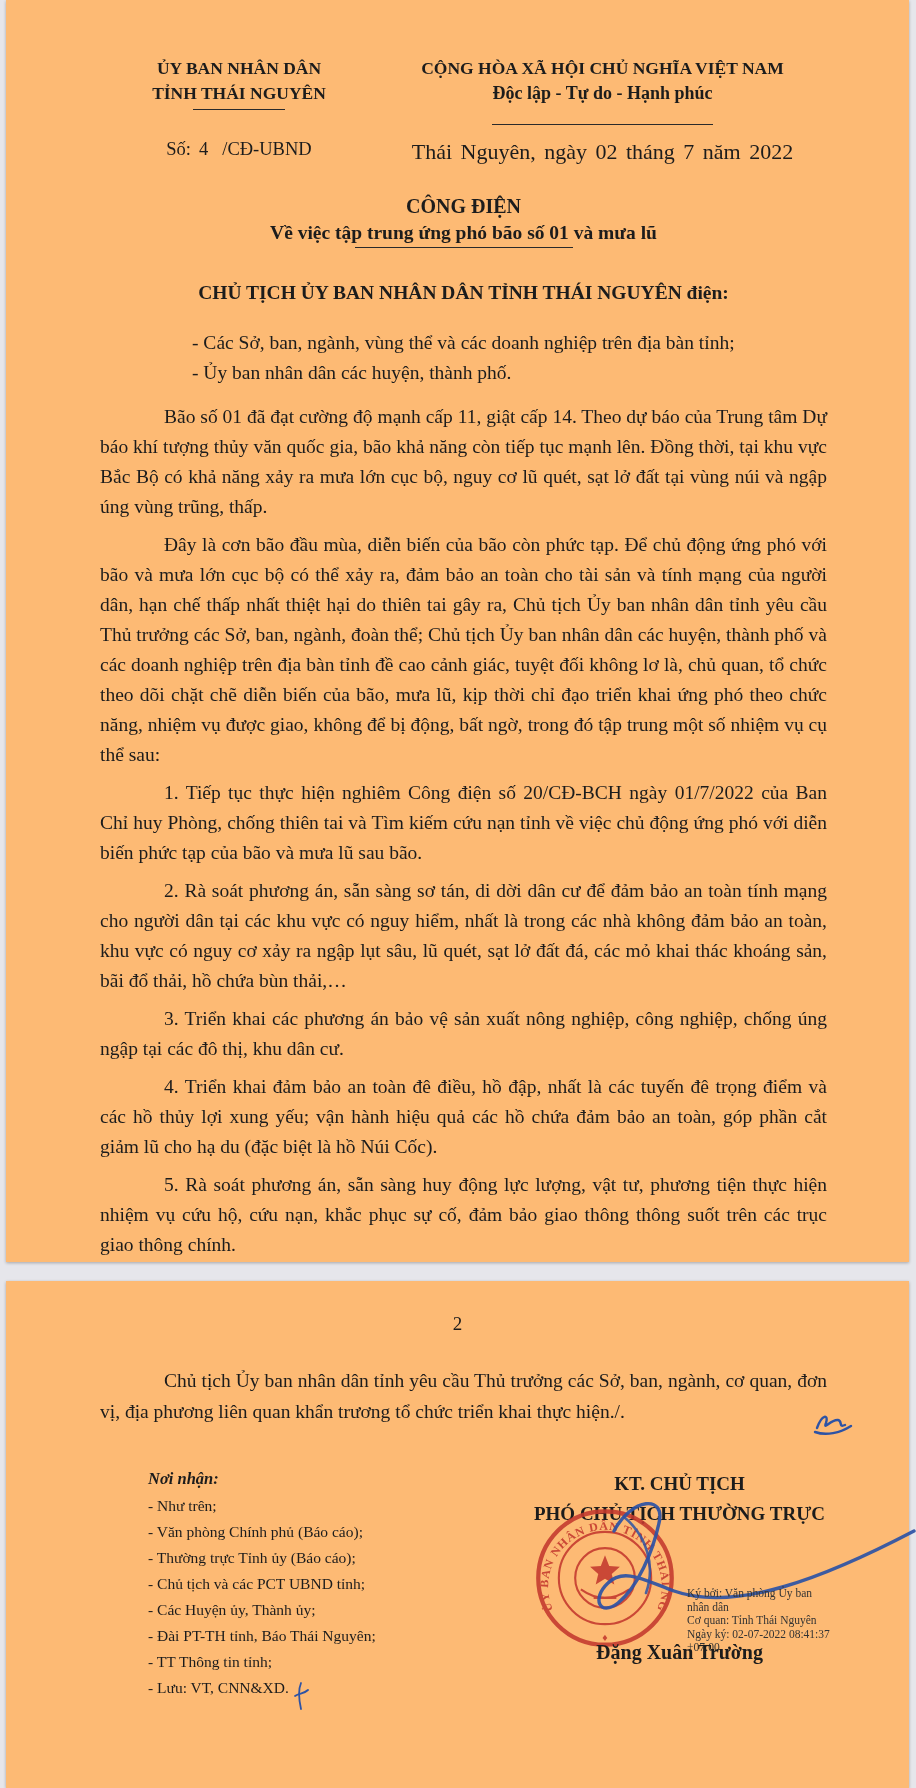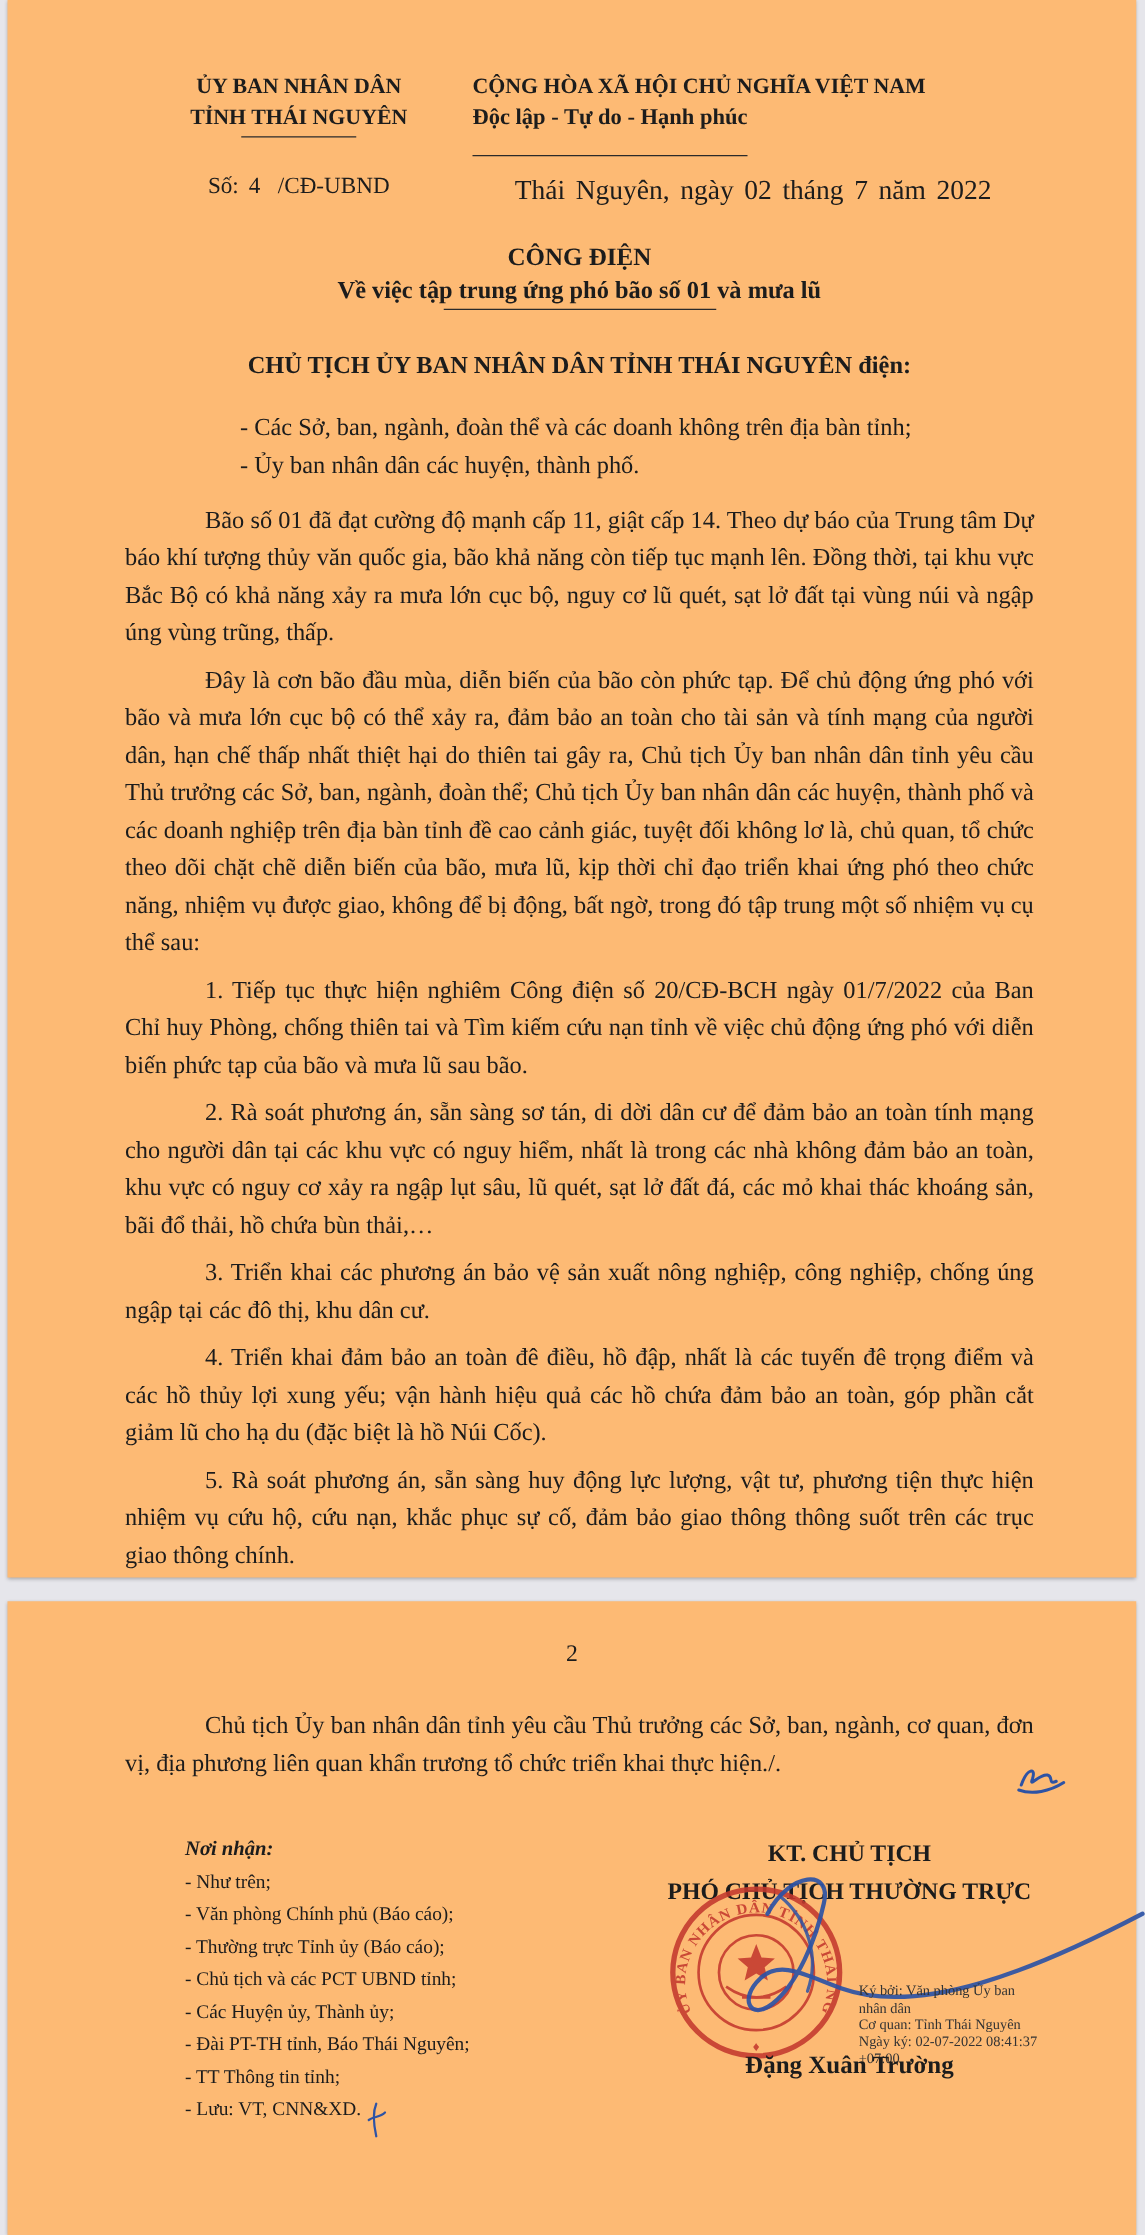--- a/index.html
+++ b/index.html
@@ -18,21 +18,21 @@
     box-shadow:0 1px 3px rgba(0,0,0,.28);
   }
   .page1{height:1262px;}
   .gap{height:19px;}
   .page2{height:507px;}
 
   
   .content{padding:56px 82px 0 94px;}
   .hdr{display:flex;}
   .hdr-left{width:278px;text-align:center;font-weight:bold;font-size:17.5px;line-height:25px;}
-  .hdr-right{flex:1;font-weight:bold;font-size:17.5px;line-height:25px;}
+  .hdr-right{flex:1;text-align:center;font-weight:bold;font-size:17.5px;line-height:25px;}
   .hdr-rule-left{width:92px;border-top:1.6px solid #2a2a2a;margin:3px auto 0;}
   .hdr-right .motto{display:inline-block;border-bottom:1.6px solid #2a2a2a;padding-bottom:18px;font-size:18px;}
   .numrow{display:flex;margin-top:14px;}
   .numrow .num-left{width:278px;text-align:center;font-size:18.5px;}
   .numrow .num-left .n{margin:0 14px 0 8px;}
   .numrow .date{flex:1;text-align:center;font-size:22px;word-spacing:3px;}
 
   .doc-title{margin-top:30px;text-align:center;font-weight:bold;font-size:20px;}
   .doc-subject{margin-top:4px;text-align:center;font-weight:bold;font-size:19.5px;}
   .subject-rule{width:218px;border-top:1.6px solid #2a2a2a;margin:3px auto 0;}
@@ -84,21 +84,21 @@
       <div class="date">Thái Nguyên, ngày 02 tháng 7 năm 2022</div>
     </div>
 
     <div class="doc-title">CÔNG ĐIỆN</div>
     <div class="doc-subject">Về việc tập trung ứng phó bão số 01 và mưa lũ</div>
     <div class="subject-rule"></div>
 
     <div class="addressee">CHỦ TỊCH ỦY BAN NHÂN DÂN TỈNH THÁI NGUYÊN điện:</div>
 
     <div class="recipients">
-      <div>- Các Sở, ban, ngành, đoàn thể và các doanh không trên địa bàn tỉnh;</div>
+      <div>- Các Sở, ban, ngành, vùng thể và các doanh nghiệp trên địa bàn tỉnh;</div>
       <div>- Ủy ban nhân dân các huyện, thành phố.</div>
     </div>
 
     <p class="body-par first">Bão số 01 đã đạt cường độ mạnh cấp 11, giật cấp 14. Theo dự báo của Trung tâm Dự báo khí tượng thủy văn quốc gia, bão khả năng còn tiếp tục mạnh lên. Đồng thời, tại khu vực Bắc Bộ có khả năng xảy ra mưa lớn cục bộ, nguy cơ lũ quét, sạt lở đất tại vùng núi và ngập úng vùng trũng, thấp.</p>
     <p class="body-par">Đây là cơn bão đầu mùa, diễn biến của bão còn phức tạp. Để chủ động ứng phó với bão và mưa lớn cục bộ có thể xảy ra, đảm bảo an toàn cho tài sản và tính mạng của người dân, hạn chế thấp nhất thiệt hại do thiên tai gây ra, Chủ tịch Ủy ban nhân dân tỉnh yêu cầu Thủ trưởng các Sở, ban, ngành, đoàn thể; Chủ tịch Ủy ban nhân dân các huyện, thành phố và các doanh nghiệp trên địa bàn tỉnh đề cao cảnh giác, tuyệt đối không lơ là, chủ quan, tổ chức theo dõi chặt chẽ diễn biến của bão, mưa lũ, kịp thời chỉ đạo triển khai ứng phó theo chức năng, nhiệm vụ được giao, không để bị động, bất ngờ, trong đó tập trung một số nhiệm vụ cụ thể sau:</p>
     <p class="body-par">1. Tiếp tục thực hiện nghiêm Công điện số 20/CĐ-BCH ngày 01/7/2022 của Ban Chỉ huy Phòng, chống thiên tai và Tìm kiếm cứu nạn tỉnh về việc chủ động ứng phó với diễn biến phức tạp của bão và mưa lũ sau bão.</p>
     <p class="body-par">2. Rà soát phương án, sẵn sàng sơ tán, di dời dân cư để đảm bảo an toàn tính mạng cho người dân tại các khu vực có nguy hiểm, nhất là trong các nhà không đảm bảo an toàn, khu vực có nguy cơ xảy ra ngập lụt sâu, lũ quét, sạt lở đất đá, các mỏ khai thác khoáng sản, bãi đổ thải, hồ chứa bùn thải,…</p>
     <p class="body-par">3. Triển khai các phương án bảo vệ sản xuất nông nghiệp, công nghiệp, chống úng ngập tại các đô thị, khu dân cư.</p>
     <p class="body-par">4. Triển khai đảm bảo an toàn đê điều, hồ đập, nhất là các tuyến đê trọng điểm và các hồ thủy lợi xung yếu; vận hành hiệu quả các hồ chứa đảm bảo an toàn, góp phần cắt giảm lũ cho hạ du (đặc biệt là hồ Núi Cốc).</p>
     <p class="body-par">5. Rà soát phương án, sẵn sàng huy động lực lượng, vật tư, phương tiện thực hiện nhiệm vụ cứu hộ, cứu nạn, khắc phục sự cố, đảm bảo giao thông thông suốt trên các trục giao thông chính.</p>

